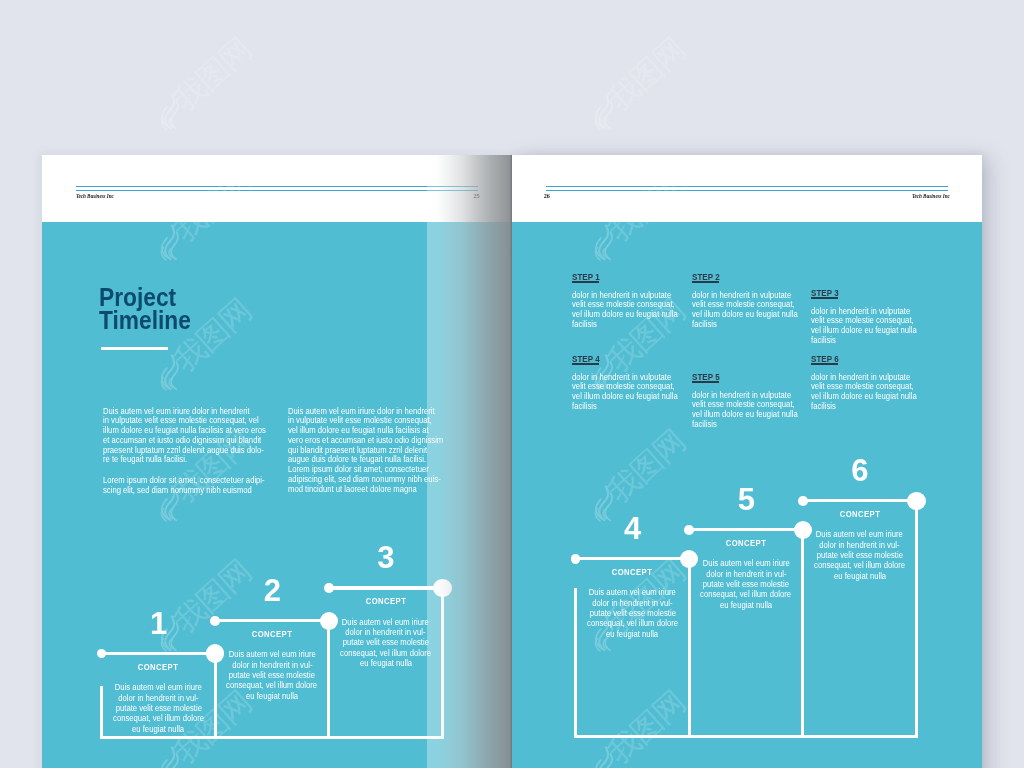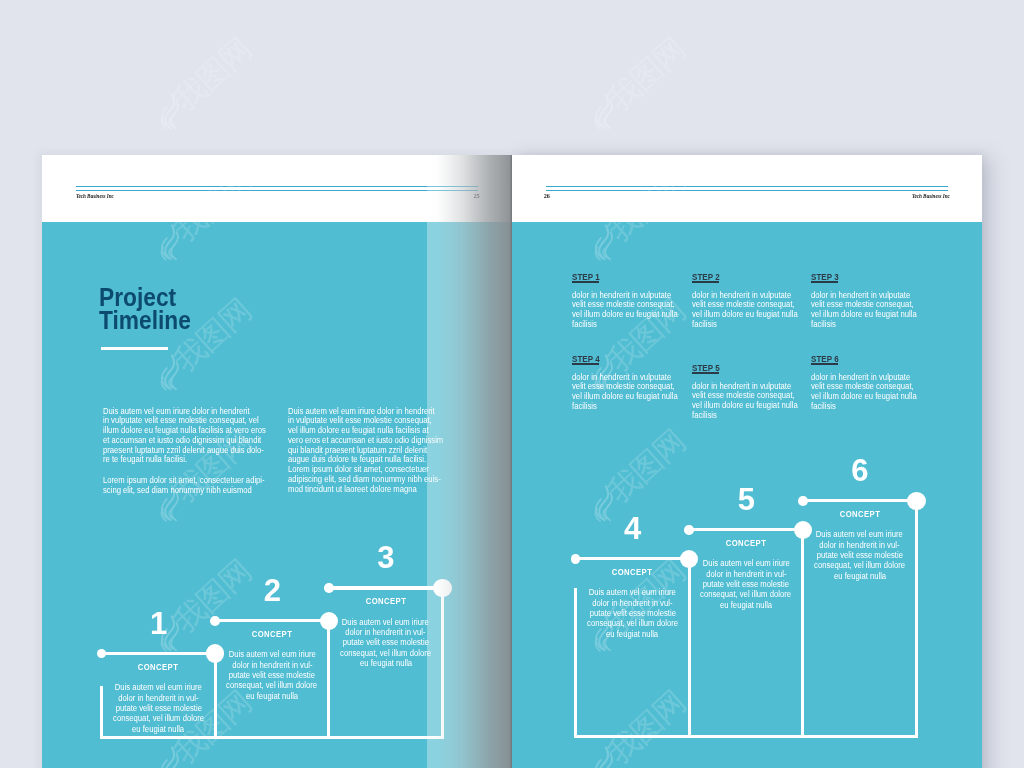--- a/index.html
+++ b/index.html
@@ -183,33 +183,33 @@
               <div><span>velit esse molestie consequat,</span></div>
               <div><span>vel illum dolore eu feugiat nulla</span></div>
               <div><span>facilisis</span></div>
             </div></div>
           <div class="stepwrap" style="left: 179.8px; top: 44px; width: 125px;"><div class="step-t"><span>STEP 2</span><div class="step-rule"></div></div><div class="step-b" style="margin-top: 6.6px;">
               <div><span>dolor in hendrerit in vulputate</span></div>
               <div><span>velit esse molestie consequat,</span></div>
               <div><span>vel illum dolore eu feugiat nulla</span></div>
               <div><span>facilisis</span></div>
             </div></div>
-          <div class="stepwrap" style="left: 299.3px; top: 44px; width: 125px;"><div class="step-t"><span>STEP 3</span><div class="step-rule"></div></div><div class="step-b" style="margin-top: 6.6px;">
+          <div class="stepwrap" style="left: 299.3px; top: 60px; width: 125px;"><div class="step-t"><span>STEP 3</span><div class="step-rule"></div></div><div class="step-b" style="margin-top: 6.6px;">
               <div><span>dolor in hendrerit in vulputate</span></div>
               <div><span>velit esse molestie consequat,</span></div>
               <div><span>vel illum dolore eu feugiat nulla</span></div>
               <div><span>facilisis</span></div>
             </div></div>
           <div class="stepwrap" style="left: 60.3px; top: 126px; width: 125px;"><div class="step-t"><span>STEP 4</span><div class="step-rule"></div></div><div class="step-b" style="margin-top: 6.6px;">
               <div><span>dolor in hendrerit in vulputate</span></div>
               <div><span>velit esse molestie consequat,</span></div>
               <div><span>vel illum dolore eu feugiat nulla</span></div>
               <div><span>facilisis</span></div>
             </div></div>
-          <div class="stepwrap" style="left: 179.8px; top: 135px; width: 125px;"><div class="step-t"><span>STEP 5</span><div class="step-rule"></div></div><div class="step-b" style="margin-top: 6.6px;">
+          <div class="stepwrap" style="left: 179.8px; top: 144px; width: 125px;"><div class="step-t"><span>STEP 5</span><div class="step-rule"></div></div><div class="step-b" style="margin-top: 6.6px;">
               <div><span>dolor in hendrerit in vulputate</span></div>
               <div><span>velit esse molestie consequat,</span></div>
               <div><span>vel illum dolore eu feugiat nulla</span></div>
               <div><span>facilisis</span></div>
             </div></div>
           <div class="stepwrap" style="left: 299.3px; top: 126px; width: 125px;"><div class="step-t"><span>STEP 6</span><div class="step-rule"></div></div><div class="step-b" style="margin-top: 6.6px;">
               <div><span>dolor in hendrerit in vulputate</span></div>
               <div><span>velit esse molestie consequat,</span></div>
               <div><span>vel illum dolore eu feugiat nulla</span></div>
               <div><span>facilisis</span></div>

